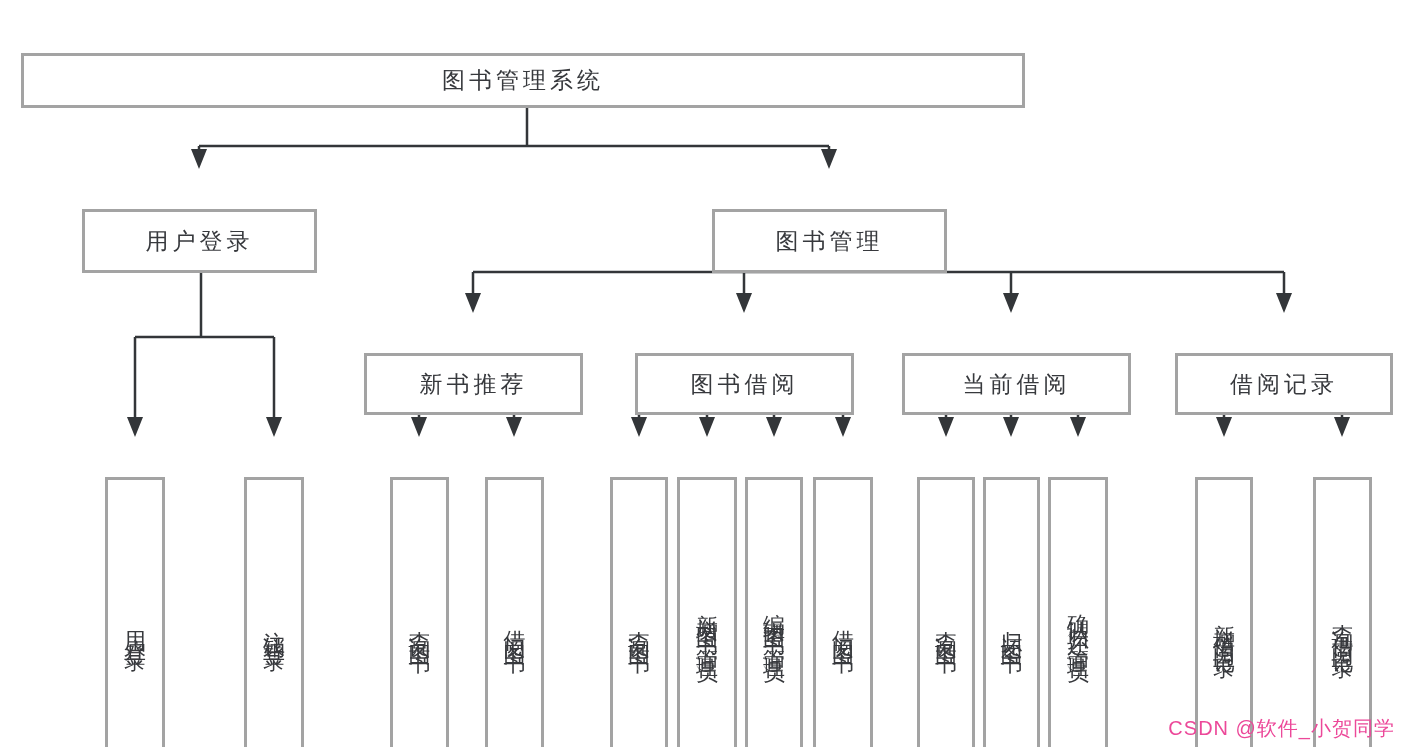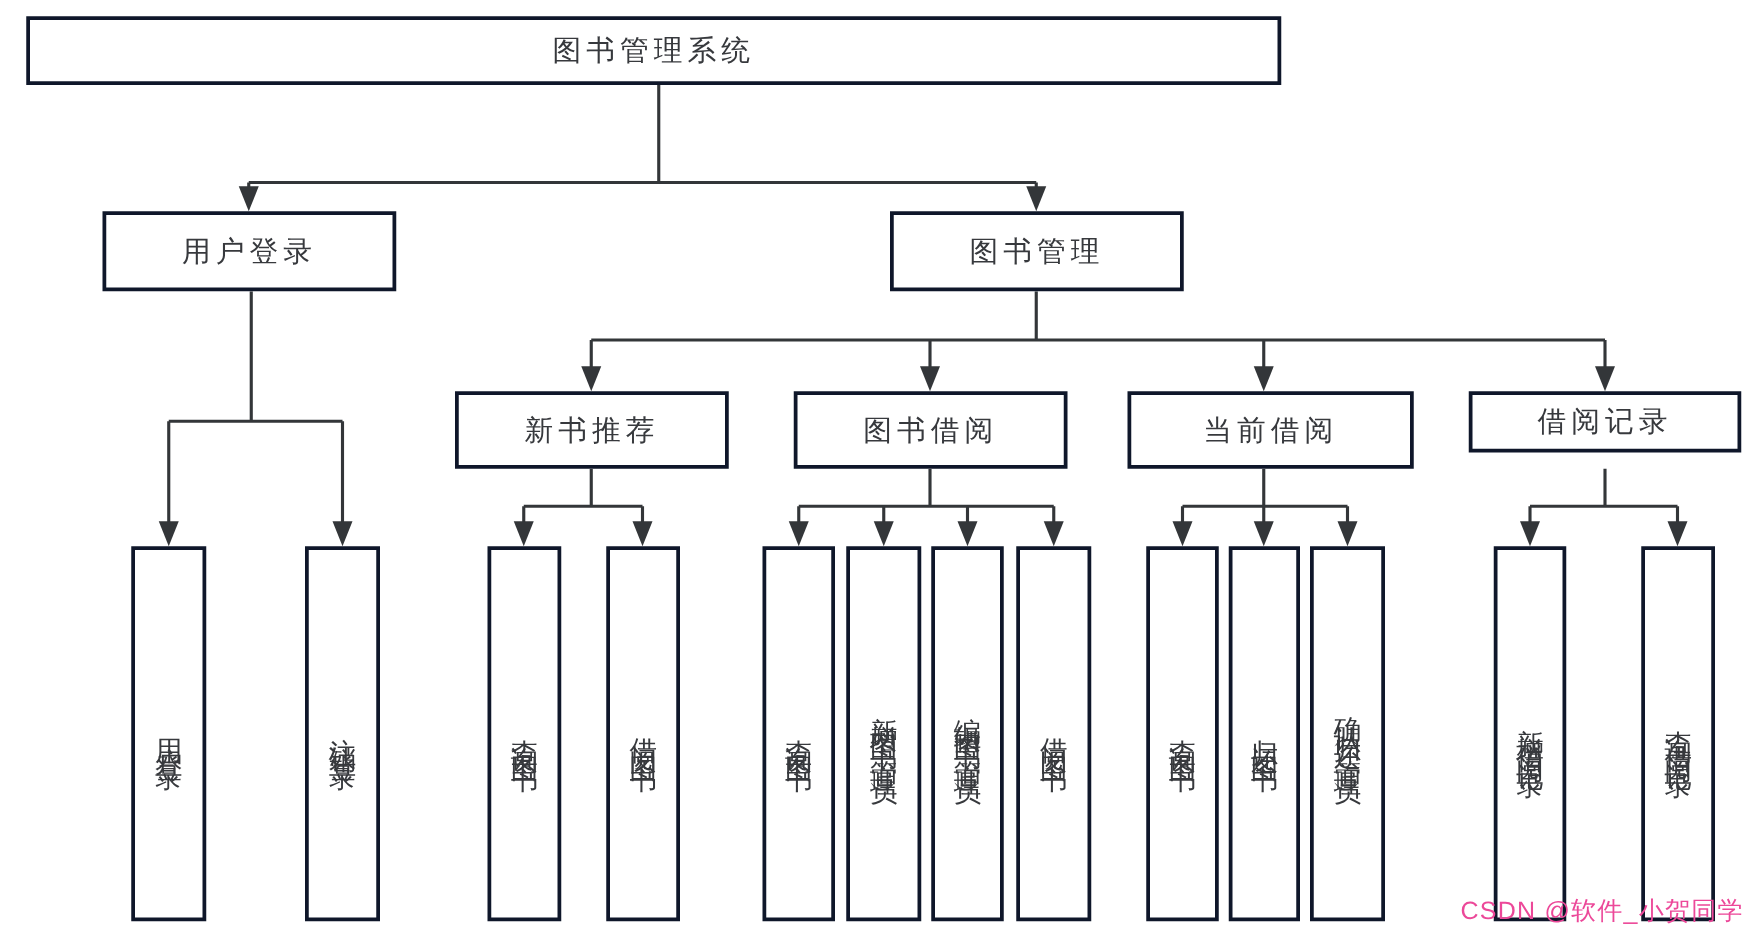--- a/index.html
+++ b/index.html
@@ -18,27 +18,28 @@
   .connectors {
     position: absolute;
     left: 0; top: 0;
     width: 1405px;
     height: 747px;
     z-index: 1;
   }
   .node {
     position: absolute;
     box-sizing: border-box;
-    border: 3px solid #0f172a;
+    border: 3px solid #a3a3a3;
     background: #ffffff;
     display: flex;
     align-items: center;
     justify-content: center;
     z-index: 2;
     color: #37393d;
+    margin-top: 40px;
   }
   .node .hlabel {
     font-size: 23px;
     letter-spacing: 4px;
     white-space: nowrap;
     color: #37393d;
   }
   .leaf .vlabel {
     writing-mode: vertical-rl;
     text-orientation: mixed;
@@ -50,21 +51,21 @@
   }
   
   .n-root   { left: 21px;   top: 13px;  width: 1004px; height: 55px; }
   
   .n-l2-0   { left: 82px;   top: 169px; width: 235px;  height: 64px; }
   .n-l2-1   { left: 712px;  top: 169px; width: 235px;  height: 64px; }
   
   .n-l3-0   { left: 364px;  top: 313px; width: 219px;  height: 62px; }
   .n-l3-1   { left: 635px;  top: 313px; width: 219px;  height: 62px; align-items: center; }
   .n-l3-2   { left: 902px;  top: 313px; width: 229px;  height: 62px; }
-  .n-l3-3   { left: 1175px; top: 313px; width: 218px;  height: 49px; }
+  .n-l3-3   { left: 1175px; top: 313px; width: 218px;  height: 62px; }
   
   .leaf     { top: 437px; height: 300px; }
   .n-lf-0   { left: 105px;  width: 60px; }
   .n-lf-1   { left: 244px;  width: 60px; }
   .n-lf-2   { left: 390px;  width: 59px; }
   .n-lf-3   { left: 485px;  width: 59px; }
   .n-lf-4   { left: 610px;  width: 58px; }
   .n-lf-5   { left: 677px;  width: 60px; }
   .n-lf-6   { left: 745px;  width: 58px; }
   .n-lf-7   { left: 813px;  width: 60px; }

